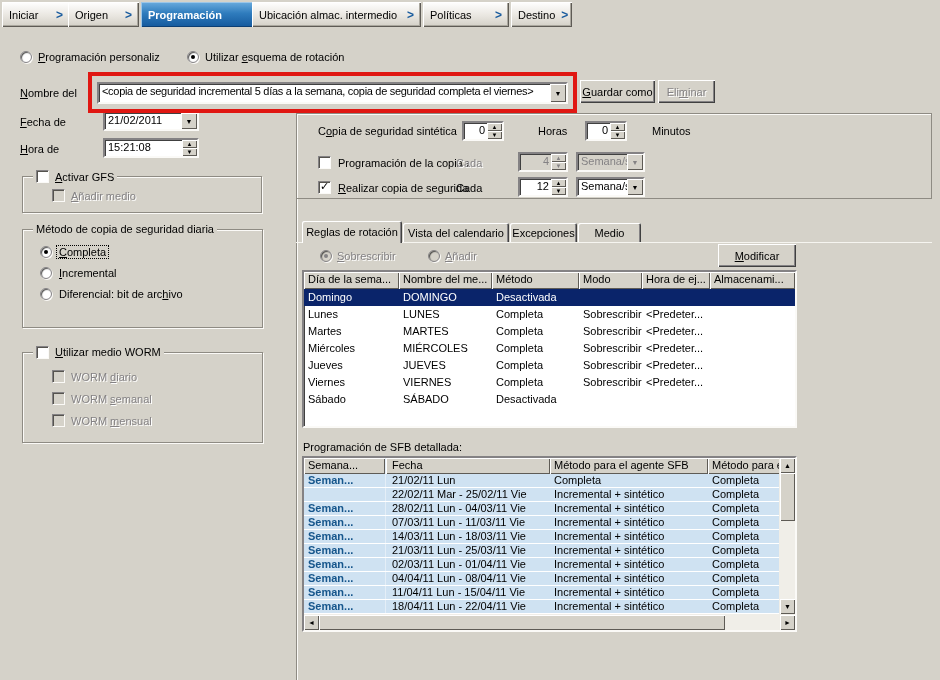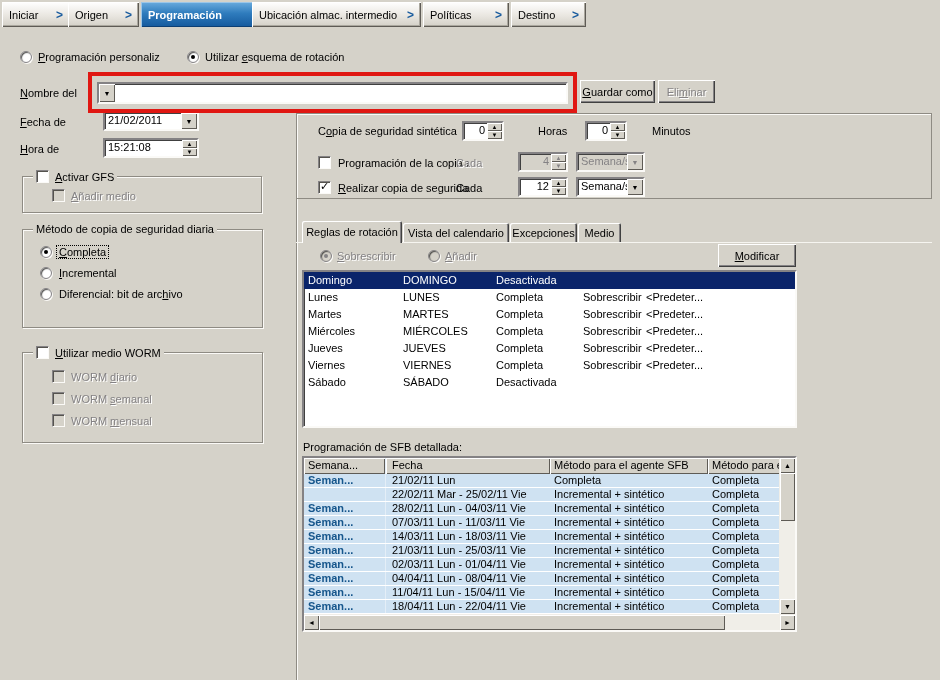--- a/index.html
+++ b/index.html
@@ -108,34 +108,35 @@
     <span class="chev">&gt;</span>
   </div>
   <div class="wtab" style="left:252px;width:169px">
     <span>Ubicación almac. intermedio</span>
     <span class="chev">&gt;</span>
   </div>
   <div class="wtab" style="left:423px;width:86px">
     <span>Políticas</span>
     <span class="chev">&gt;</span>
   </div>
-  <div class="wtab" style="left:511px;width:75px">
+  <div class="wtab" style="left:511px;width:61px">
     <span>Destino</span>
     <span class="chev">&gt;</span>
   </div>
 
   <span class="rb" style="left:20px;top:51px"></span>
   <span class="lbl" style="left:38px;top:51px"><u>P</u>rogramación personaliz</span>
   <span class="rb" style="left:187px;top:51px">
       <span class="dot"></span>
     </span>
   <span class="lbl" style="left:205px;top:51px">Utilizar <u>e</u>squema de rotación</span>
 
   <span class="lbl" style="left:20px;top:87px"><u>N</u>ombre del</span>
   <div class="field" style="left:97px;top:82px;width:471px;height:22px">
+    <span class="val" style="letter-spacing:-0.3px">&lt;copia de seguridad incremental 5 días a la semana, copia de seguridad completa el viernes&gt;</span>
     <span class="dropbtn">
         <span>▼</span>
       </span>
   </div>
   <div class="redbox" style="left:88px;top:72px;width:489px;height:41px"></div>
   <div class="pbtn" style="left:580px;top:80px;width:75px;height:23px">
     <span><u>G</u>uardar como</span>
   </div>
   <div class="pbtn disd" style="left:658px;top:80px;width:57px;height:23px">
     <span>Eli<u>m</u>inar</span>
@@ -176,21 +177,21 @@
   <span class="rb" style="left:40px;top:246px">
       <span class="dot"></span>
     </span>
   <span class="lbl focusdot" style="left:57px;top:246px;padding:0 2px"><u>C</u>ompleta</span>
   <span class="rb" style="left:40px;top:267px"></span>
   <span class="lbl" style="left:59px;top:267px"><u>I</u>ncremental</span>
   <span class="rb" style="left:40px;top:288px"></span>
   <span class="lbl" style="left:59px;top:288px">Diferencial: bit de arc<u>h</u>ivo</span>
 
   <div class="gb" style="left:22px;top:352px;width:241px;height:91px">
-    <span class="legend" style="display:flex;align-items:center">
+    <span class="legend" style="display:flex;">
       <span class="cb" style="position:relative;display:inline-block"></span>
       <span style="margin-left:6px"><u>U</u>tilizar medio WORM</span>
     </span>
   </div>
   <span class="cb disd" style="left:52px;top:370px"></span>
   <span class="lbl dis" style="left:71px;top:371px">WORM <u>d</u>iario</span>
   <span class="cb disd" style="left:52px;top:392px"></span>
   <span class="lbl dis" style="left:71px;top:393px">WORM <u>s</u>emanal</span>
   <span class="cb disd" style="left:52px;top:414px"></span>
   <span class="lbl dis" style="left:71px;top:415px">WORM <u>m</u>ensual</span>
@@ -271,35 +272,43 @@
   <div class="tabbase" style="left:296px;top:242px;width:636px"></div>
   <div class="rtab" style="left:302px;top:221px;width:100px;height:22px;z-index:2">
     <span>Reglas de rotación</span>
   </div>
   <div class="rtab" style="left:403px;top:223px;width:106px;height:19px">
     <span>Vista del calendario</span>
   </div>
   <div class="rtab" style="left:510px;top:223px;width:67px;height:19px">
     <span>Excepciones</span>
   </div>
-  <div class="rtab" style="left:578px;top:223px;width:43px;height:19px">
+  <div class="rtab" style="left:578px;top:223px;width:63px;height:19px">
     <span>Medio</span>
   </div>
 
   <span class="rb disd" style="left:320px;top:250px">
       <span class="dot"></span>
     </span>
   <span class="lbl dis" style="left:337px;top:250px"><u>S</u>obrescribir</span>
   <span class="rb disd" style="left:428px;top:250px"></span>
   <span class="lbl dis" style="left:445px;top:250px"><u>A</u>ñadir</span>
   <div class="pbtn" style="left:718px;top:244px;width:78px;height:23px">
     <span><u>M</u>odificar</span>
   </div>
 
   <div class="tbl t1" style="left:302px;top:270px;width:495px;height:158px">
+    <div class="thead">
+      <span class="th c1">Día de la sema...</span>
+      <span class="th c2">Nombre del me...</span>
+      <span class="th c3">Método</span>
+      <span class="th c4">Modo</span>
+      <span class="th c5">Hora de ej...</span>
+      <span class="th c6" style="flex:1">Almacenami...</span>
+    </div>
     <div class="t1r selrow">
       <span class="tc c1">Domingo</span>
       <span class="tc c2">DOMINGO</span>
       <span class="tc c3">Desactivada</span>
       <span class="tc c4"></span>
       <span class="tc c5"></span>
       <span class="tc c6"></span>
     </div>
     <div class="t1r">
       <span class="tc c1">Lunes</span>

